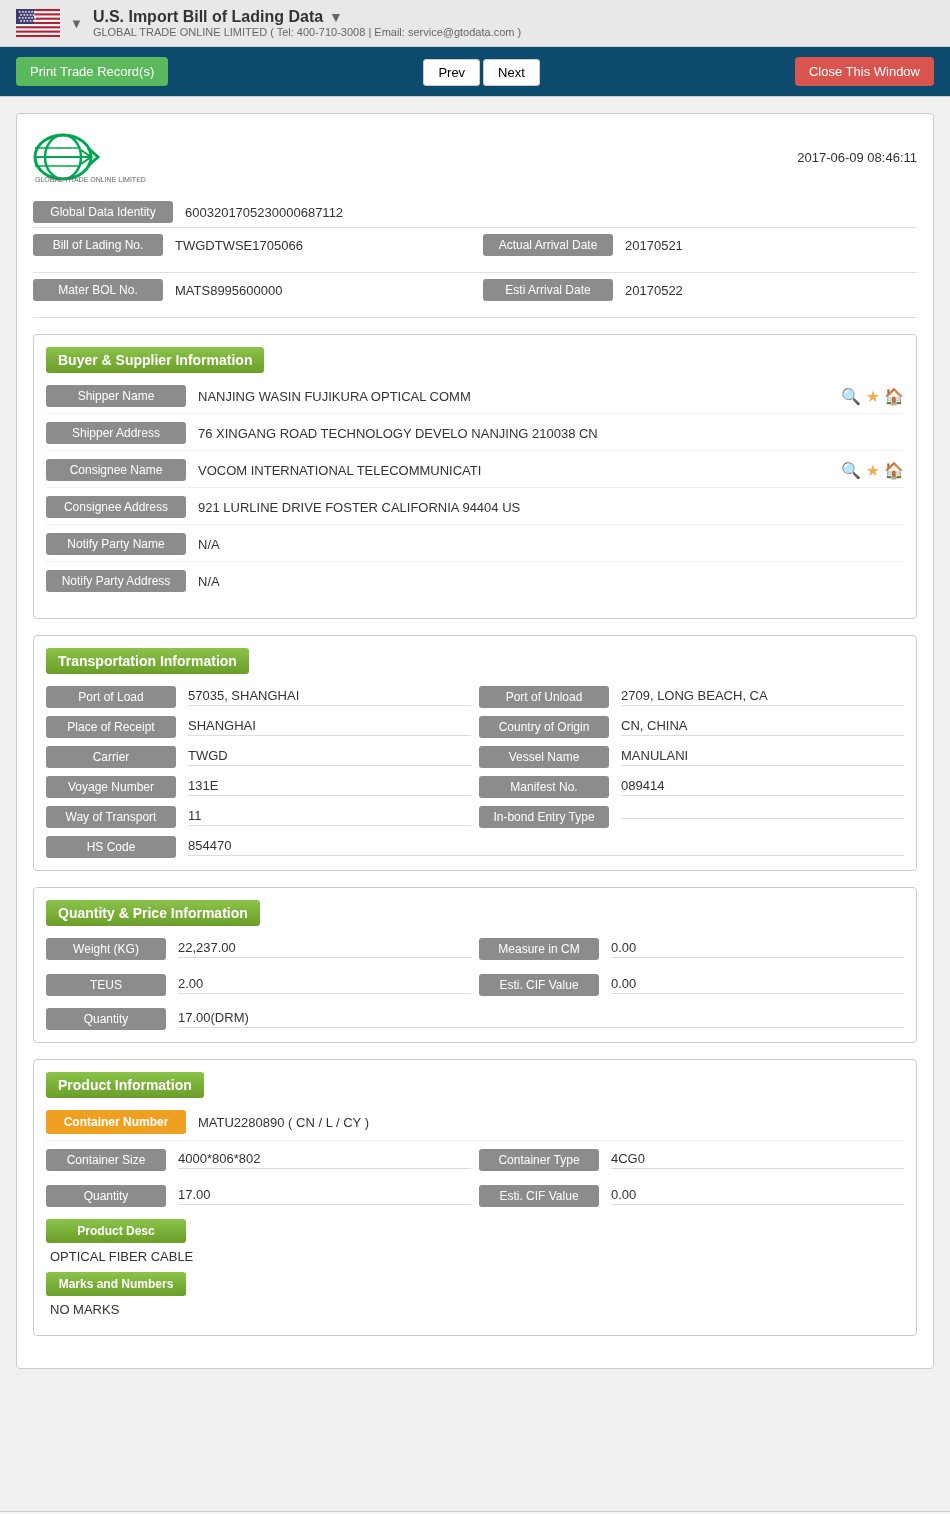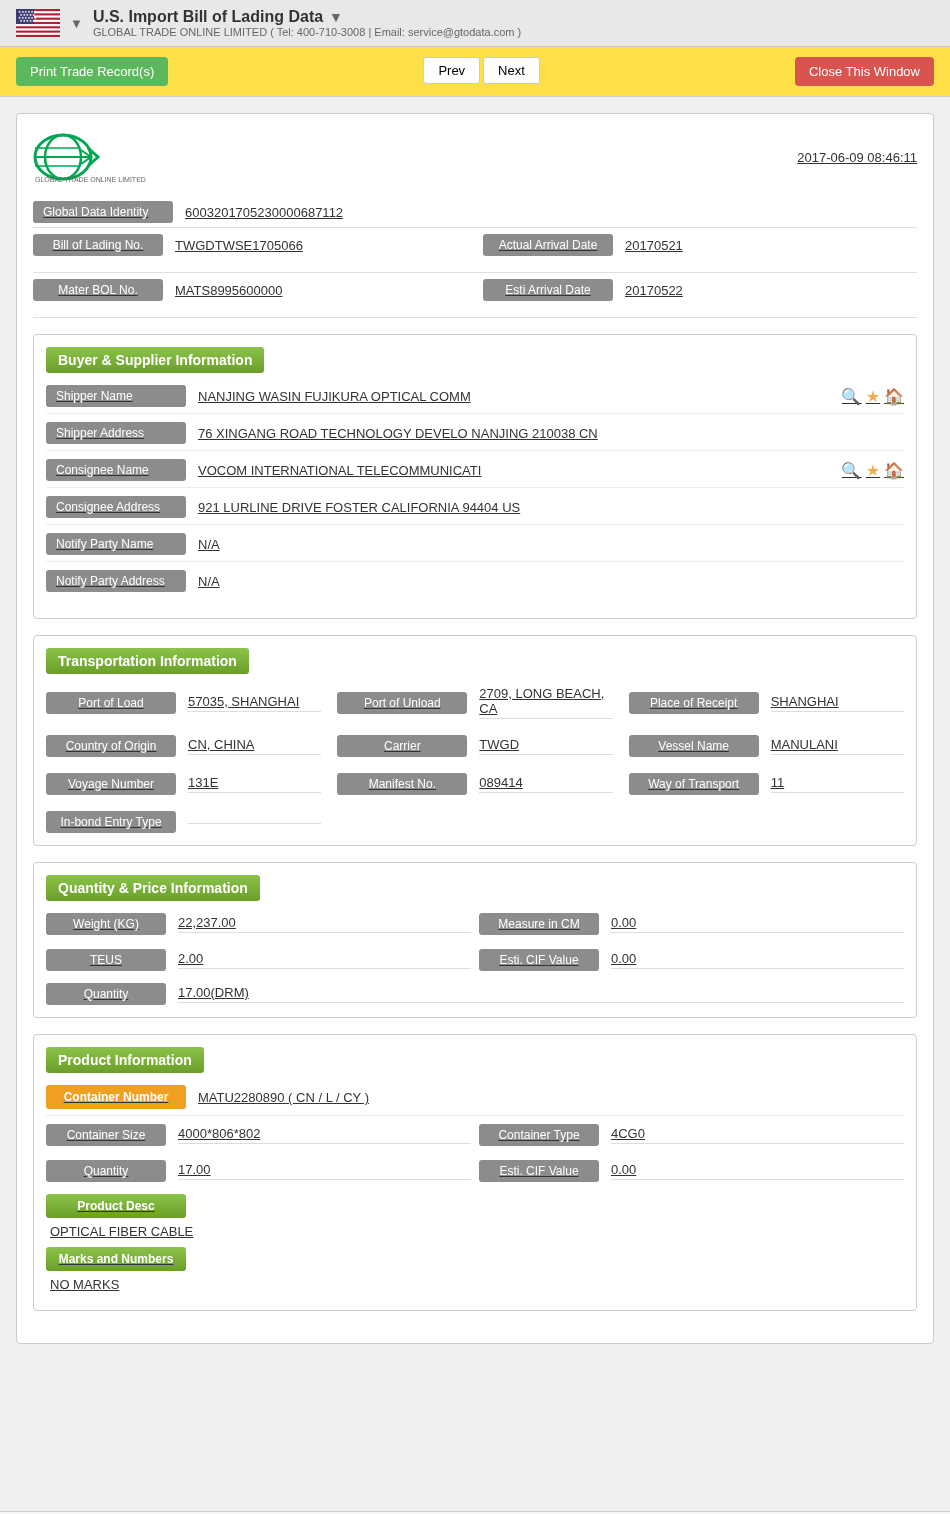--- a/index.html
+++ b/index.html
@@ -9,22 +9,22 @@
       display: flex; align-items: center; justify-content: space-between;
       background: #e8e8e8; padding: 8px 16px; border-bottom: 1px solid #ccc;
     }
     .top-bar-left { display: flex; align-items: center; gap: 10px; }
     .title-area { display: flex; flex-direction: column; }
     .title-main { font-size: 16px; font-weight: bold; color: #333; display: flex; align-items: center; gap: 6px; }
     .title-sub { font-size: 11px; color: #666; }
     .dropdown-arrow { color: #666; font-size: 14px; }
 
     .toolbar {
-      display: flex; align-items: flex-start; justify-content: space-between;
-      background: #fde047; padding: 10px 16px; border-bottom: 1px solid #ccc;
+      display: flex; align-items: flex-end; justify-content: space-between;
+      background: #0c4a6e; padding: 10px 16px; border-bottom: 1px solid #ccc;
     }
     .toolbar-left { display: flex; gap: 8px; }
     .toolbar-center { display: flex; gap: 3px; }
 
     .btn-print {
       background: #5cb85c; color: white; border: none; padding: 7px 14px;
       border-radius: 4px; cursor: pointer; font-size: 13px;
     }
     .btn-nav {
       background: #fff; border: 1px solid #ccc; padding: 5px 14px;
@@ -34,21 +34,21 @@
       background: #d9534f; color: white; border: none; padding: 7px 14px;
       border-radius: 4px; cursor: pointer; font-size: 13px;
     }
 
     .main-content {
       background: #f0f0f0; padding: 16px; min-height: calc(100vh - 100px);
     }
 
     .record-card {
       background: white; border: 1px solid #ccc; border-radius: 4px;
-      padding: 16px; margin-bottom: 0; text-decoration: underline;
+      padding: 16px; margin-bottom: 0;
     }
 
     .card-header {
       display: flex; justify-content: space-between; align-items: center;
       margin-bottom: 16px;
     }
     .logo-area { display: flex; align-items: center; }
     .timestamp { font-size: 13px; color: #333; }
 
     
@@ -57,21 +57,21 @@
     
     .identity-section { margin-bottom: 16px; }
     .field-row {
       display: flex; align-items: center; margin-bottom: 6px;
       border-bottom: 1px solid #e0e0e0; padding-bottom: 4px;
     }
     .field-row:last-child { border-bottom: none; }
     .field-label {
       background: #8c8c8c; color: white; padding: 4px 10px;
       border-radius: 3px; font-size: 12px; min-width: 140px;
-      text-align: left; margin-right: 12px; flex-shrink: 0;
+      text-align: center; margin-right: 12px; flex-shrink: 0;
     }
     .field-value { color: #333; font-size: 13px; flex: 1; }
     .field-row-double {
       display: flex; margin-bottom: 6px;
       border-bottom: 1px solid #e0e0e0; padding-bottom: 16px;
     }
     .field-half { display: flex; align-items: center; flex: 1; }
     .field-half:first-child { margin-right: 16px; }
     .field-label-sm {
       background: #8c8c8c; color: white; padding: 4px 10px;
@@ -281,21 +281,21 @@
 
       <div class="supplier-row">
         <span class="field-label">Notify Party Address</span>
         <span class="field-value">N/A</span>
       </div>
     </div>
 
     <div class="section-box">
       <div class="section-title">Transportation Information</div>
 
-      <div style="display:grid; grid-template-columns:1fr 1fr 1fr; gap:16px;">
+      <div style="display:grid; grid-template-columns:1fr 1fr; gap:8px;">
         <div class="transport-field">
           <span class="transport-label">Port of Load</span>
           <span class="transport-value">57035, SHANGHAI</span>
         </div>
         <div class="transport-field">
           <span class="transport-label">Port of Unload</span>
           <span class="transport-value">2709, LONG BEACH, CA</span>
         </div>
         <div class="transport-field">
           <span class="transport-label">Place of Receipt</span>
@@ -322,20 +322,24 @@
           <span class="transport-value">089414</span>
         </div>
         <div class="transport-field">
           <span class="transport-label">Way of Transport</span>
           <span class="transport-value">11</span>
         </div>
         <div class="transport-field">
           <span class="transport-label">In-bond Entry Type</span>
           <span class="transport-value"></span>
         </div>
+      </div>
+      <div class="hs-row">
+        <span class="transport-label">HS Code</span>
+        <span class="transport-value">854470</span>
       </div>
     </div>
 
     <div class="section-box">
       <div class="section-title">Quantity &amp; Price Information</div>
 
       <div style="display:grid; grid-template-columns:1fr 1fr; gap:8px; margin-bottom:6px;">
         <div class="qty-field">
           <span class="qty-label">Weight (KG)</span>
           <span class="qty-value">22,237.00</span>

